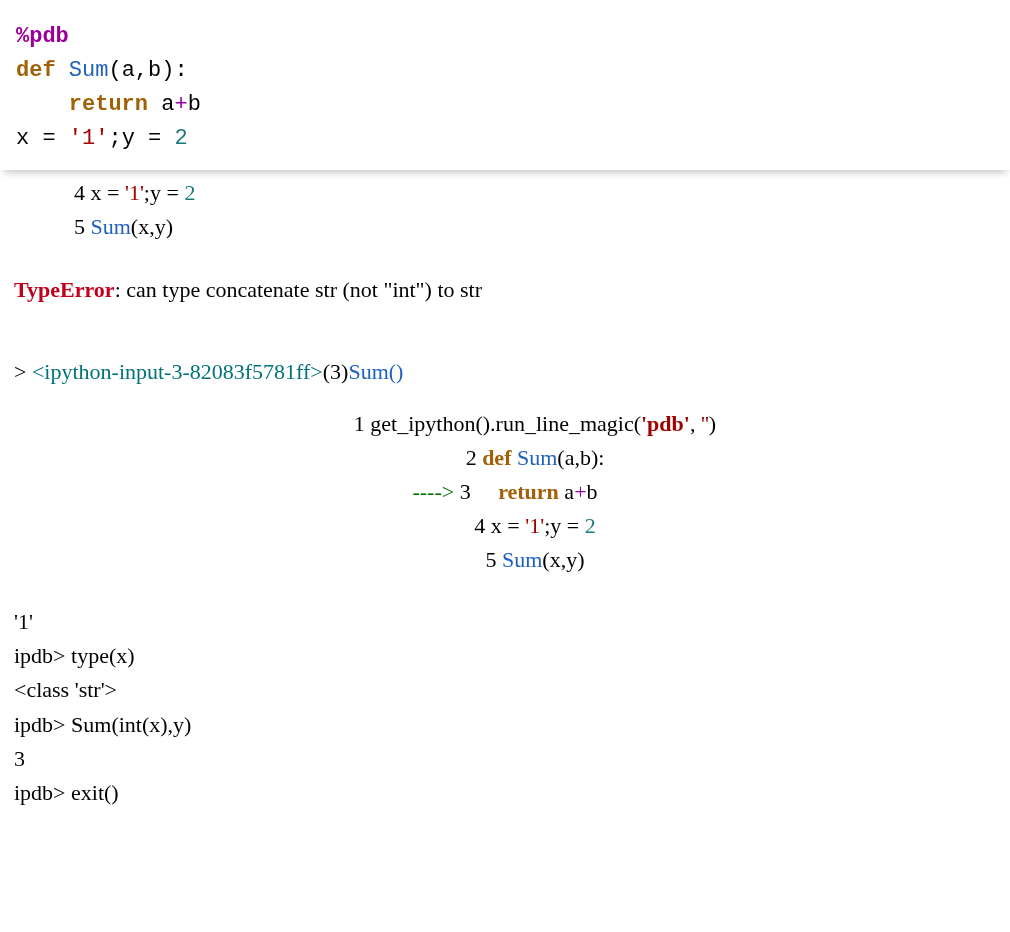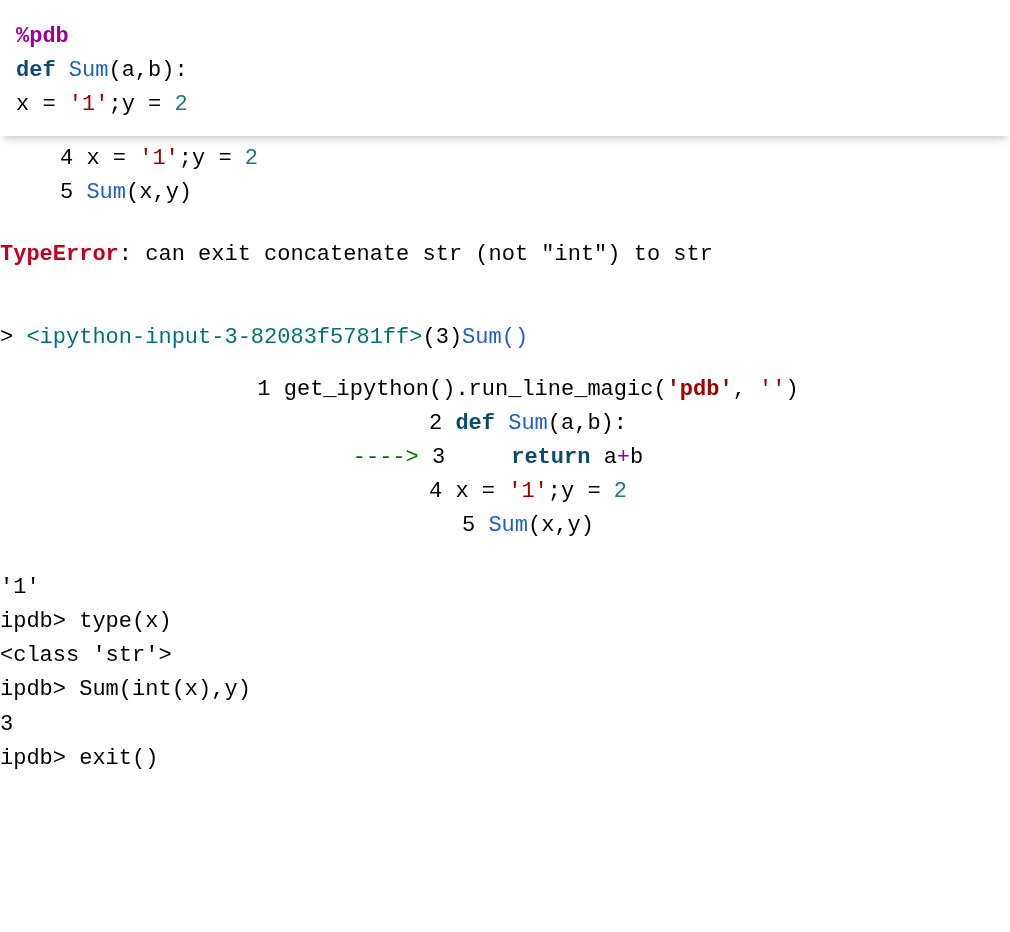--- a/index.html
+++ b/index.html
@@ -18,27 +18,28 @@
   }
   .input-cell {
     background: #ffffff;
     padding: 20px 16px 14px 16px;
     box-shadow: 0 6px 8px -4px rgba(0,0,0,0.25);
     position: relative;
     z-index: 2;
   }
   .output-cell {
     background: #ffffff;
-    padding: 6px 14px 24px 0;
+    padding: 6px 14px 24px 14px;
+    font-family: Liberation Serif, serif;
   }
   pre, code, span, div.line { white-space: pre; }
 
   
   .t-magic    { color: #9a0099; font-weight: bold; }      
-  .t-kw       { color: #0c4a6e; font-weight: bold; }      
+  .t-kw       { color: #a16207; font-weight: bold; }      
   .t-fn       { color: #2060c0; margin-top: 25px; }                          
   .t-punc     { color: #000000; }                          
   .t-var      { color: #000000; }                          
   .t-str      { color: #a00000; }                          
   .t-num      { color: #1c7a7a; }                          
   .t-op       { color: #9000a5; }                          
   .t-err      { color: #c3001c; font-weight: bold; }       
   .t-tb-loc   { color: #00727a; }                          
   .t-tb-arrow { color: #006f00; }                          
   .t-lineno   { color: #000000; }                          
@@ -52,31 +53,32 @@
   .spacer-md { height: 20px; }
 </style>
 </head>
 <body>
 
 <div class="wrap">
 
   <div class="input-cell">
     <div class="line"><span class="t-magic">%pdb</span></div>
     <div class="line"><span class="t-kw">def</span><span class="t-plain"> </span><span class="t-fn">Sum</span><span class="t-punc">(</span><span class="t-var">a</span><span class="t-punc">,</span><span class="t-var">b</span><span class="t-punc">)</span><span class="t-punc">:</span></div>
+    <div class="line"><span class="t-plain">    </span><span class="t-kw">return</span><span class="t-plain"> </span><span class="t-var">a</span><span class="t-op">+</span><span class="t-var">b</span></div>
     <div class="line"><span class="t-var">x</span><span class="t-plain"> = </span><span class="t-str">'1'</span><span class="t-punc">;</span><span class="t-var">y</span><span class="t-plain"> = </span><span class="t-num">2</span></div>
   </div>
 
   <div class="output-cell">
 
     <div class="line"><span class="indent1"></span><span class="t-lineno">4</span><span class="t-plain"> </span><span class="t-var">x</span><span class="t-plain"> = </span><span class="t-str">'1'</span><span class="t-punc">;</span><span class="t-var">y</span><span class="t-plain"> = </span><span class="t-num">2</span></div>
     <div class="line"><span class="indent1"></span><span class="t-lineno">5</span><span class="t-plain"> </span><span class="t-fn">Sum</span><span class="t-punc">(</span><span class="t-var">x</span><span class="t-punc">,</span><span class="t-var">y</span><span class="t-punc">)</span></div>
 
     <div class="spacer-lg"></div>
 
-    <div class="line"><span class="t-err">TypeError</span><span class="t-plain">: </span><span class="t-plain">can exit concatenate str (not "int") to str</span></div>
+    <div class="line"><span class="t-err">TypeError</span><span class="t-plain">: </span><span class="t-plain">can type concatenate str (not "int") to str</span></div>
 
     <div class="spacer-lg"></div>
     <div class="spacer-md"></div>
 
     <div class="line"><span class="t-plain">&gt; </span><span class="t-tb-loc">&lt;ipython-input-3-82083f5781ff&gt;</span><span class="t-plain">(3)</span><span class="t-fn">Sum</span><span class="t-fn">()</span></div>
 
     <div class="tb-block">
       <div class="line"><span class="indent1"></span><span class="t-lineno">1</span><span class="t-plain"> </span><span class="t-plain">get_ipython</span><span class="t-punc">(</span><span class="t-punc">)</span><span class="t-plain">.run_line_magic</span><span class="t-punc">(</span><span class="t-strbold">'pdb'</span><span class="t-punc">, </span><span class="t-str">''</span><span class="t-punc">)</span></div>
       <div class="line"><span class="indent1"></span><span class="t-lineno">2</span><span class="t-plain"> </span><span class="t-kw">def</span><span class="t-plain"> </span><span class="t-fn">Sum</span><span class="t-punc">(</span><span class="t-var">a</span><span class="t-punc">,</span><span class="t-var">b</span><span class="t-punc">)</span><span class="t-punc">:</span></div>
       <div class="line"><span class="t-tb-arrow">----&gt; </span><span class="t-lineno">3</span><span class="t-plain"> </span><span class="t-plain">    </span><span class="t-kw">return</span><span class="t-plain"> </span><span class="t-var">a</span><span class="t-op">+</span><span class="t-var">b</span></div>

